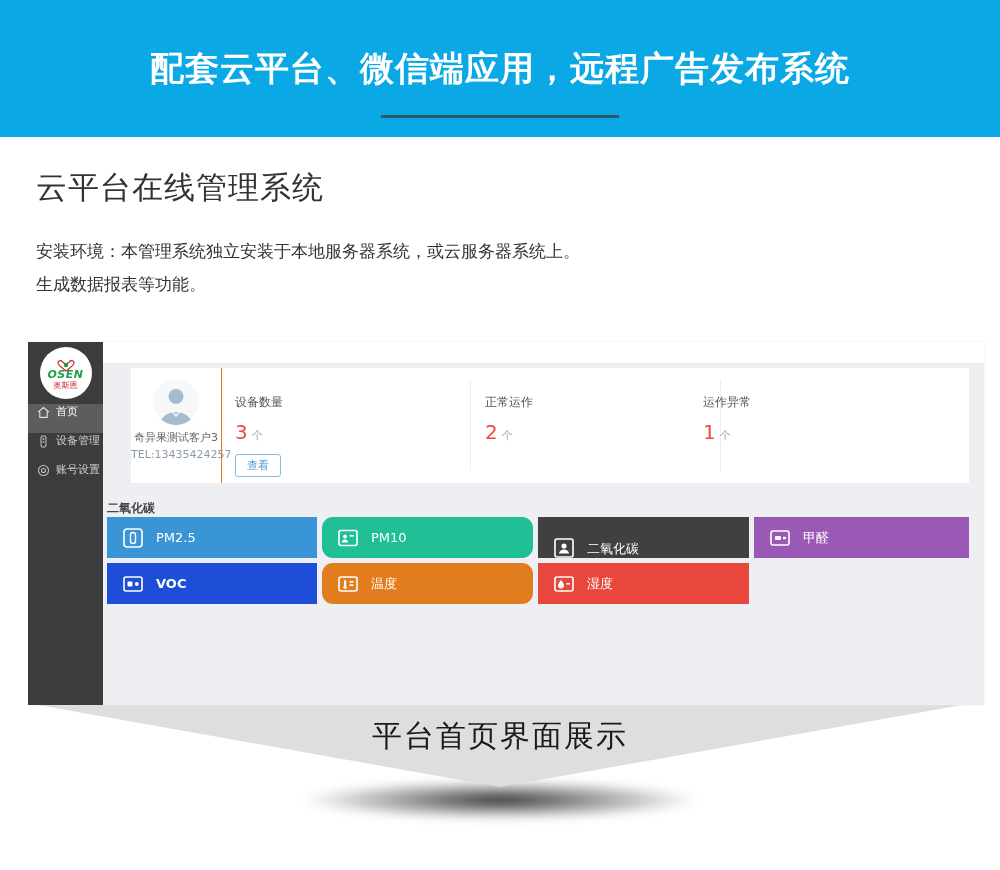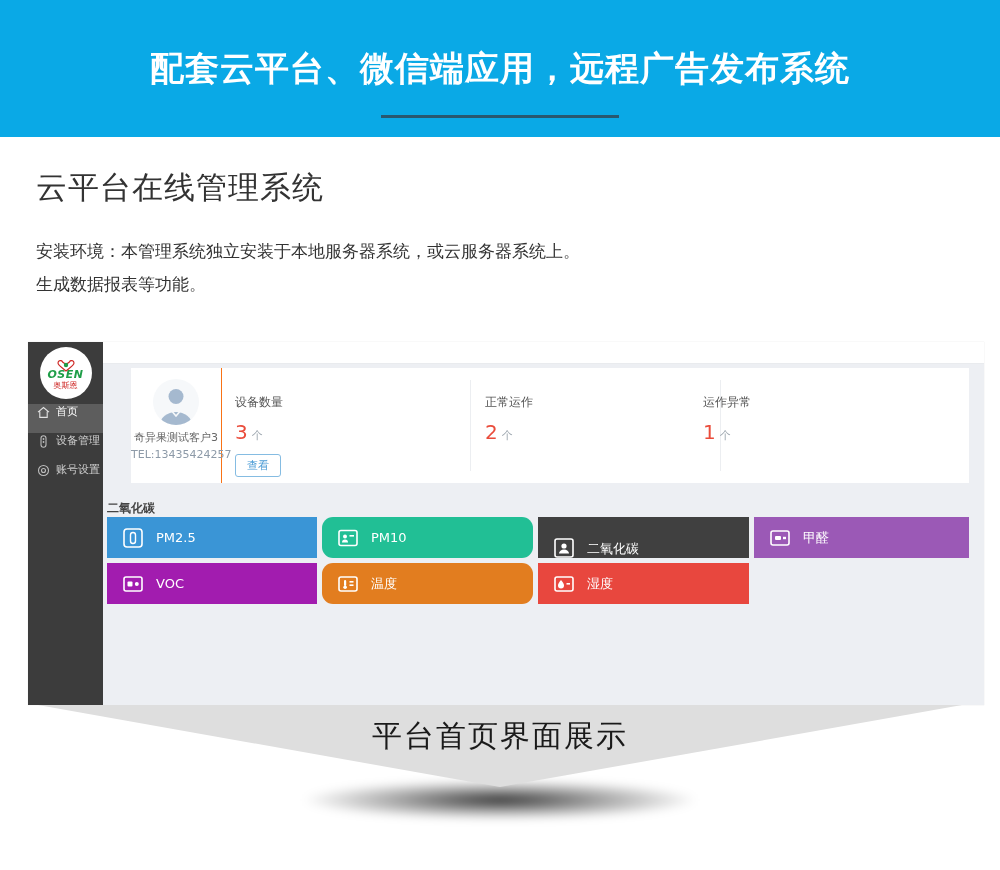--- a/index.html
+++ b/index.html
@@ -218,21 +218,21 @@
                   <rect x="1" y="3" width="18" height="14" rx="2" fill="none" stroke="#fff" stroke-width="1.6"></rect>
                   <rect x="5" y="8" width="6" height="4" rx="1" fill="#fff"></rect>
                   <rect x="13" y="8.8" width="3" height="2.4" fill="#fff"></rect>
                 </svg>
             </span>
             <span class="t-label">甲醛</span>
           </div>
         </div>
 
         <div class="tiles-row r2">
-          <div class="tile w1" style="background-color: #a21caf;">
+          <div class="tile w1" style="background-color: #1d4ed8; font-weight: bold;">
             <span class="t-icon">
               <svg width="20" height="20" viewBox="0 0 20 20">
                   <rect x="1" y="3" width="18" height="14" rx="2" fill="none" stroke="#fff" stroke-width="1.6"></rect>
                   <rect x="4.5" y="7.5" width="5" height="5" rx="1" fill="#fff"></rect>
                   <circle cx="13.8" cy="10" r="2" fill="#fff"></circle>
                 </svg>
             </span>
             <span class="t-label">VOC</span>
           </div>
           <div class="tile w2" style="background-color: rgb(226, 125, 31);">

